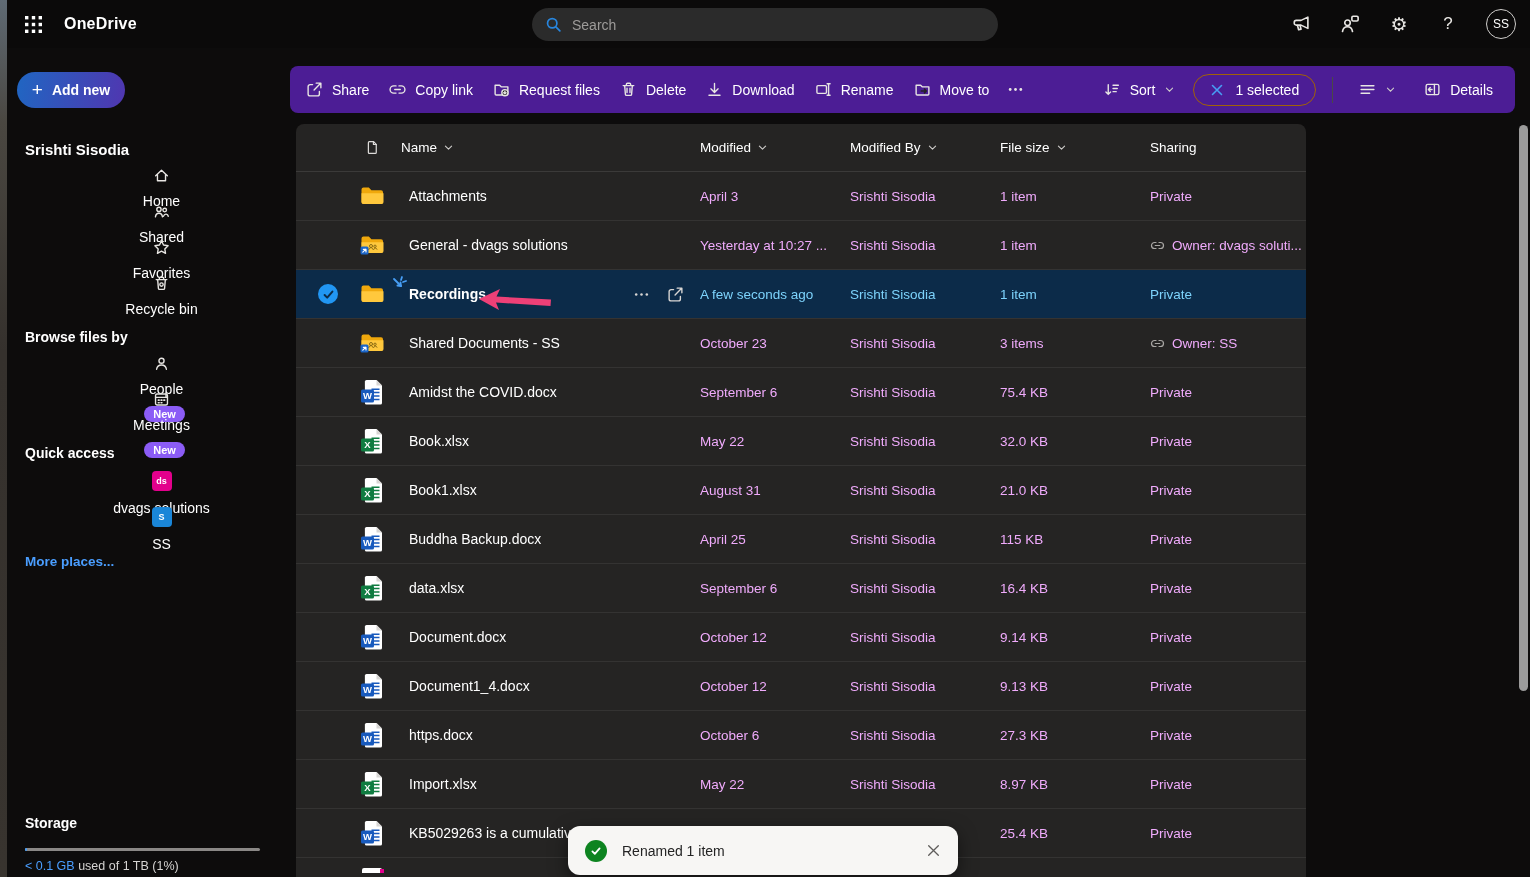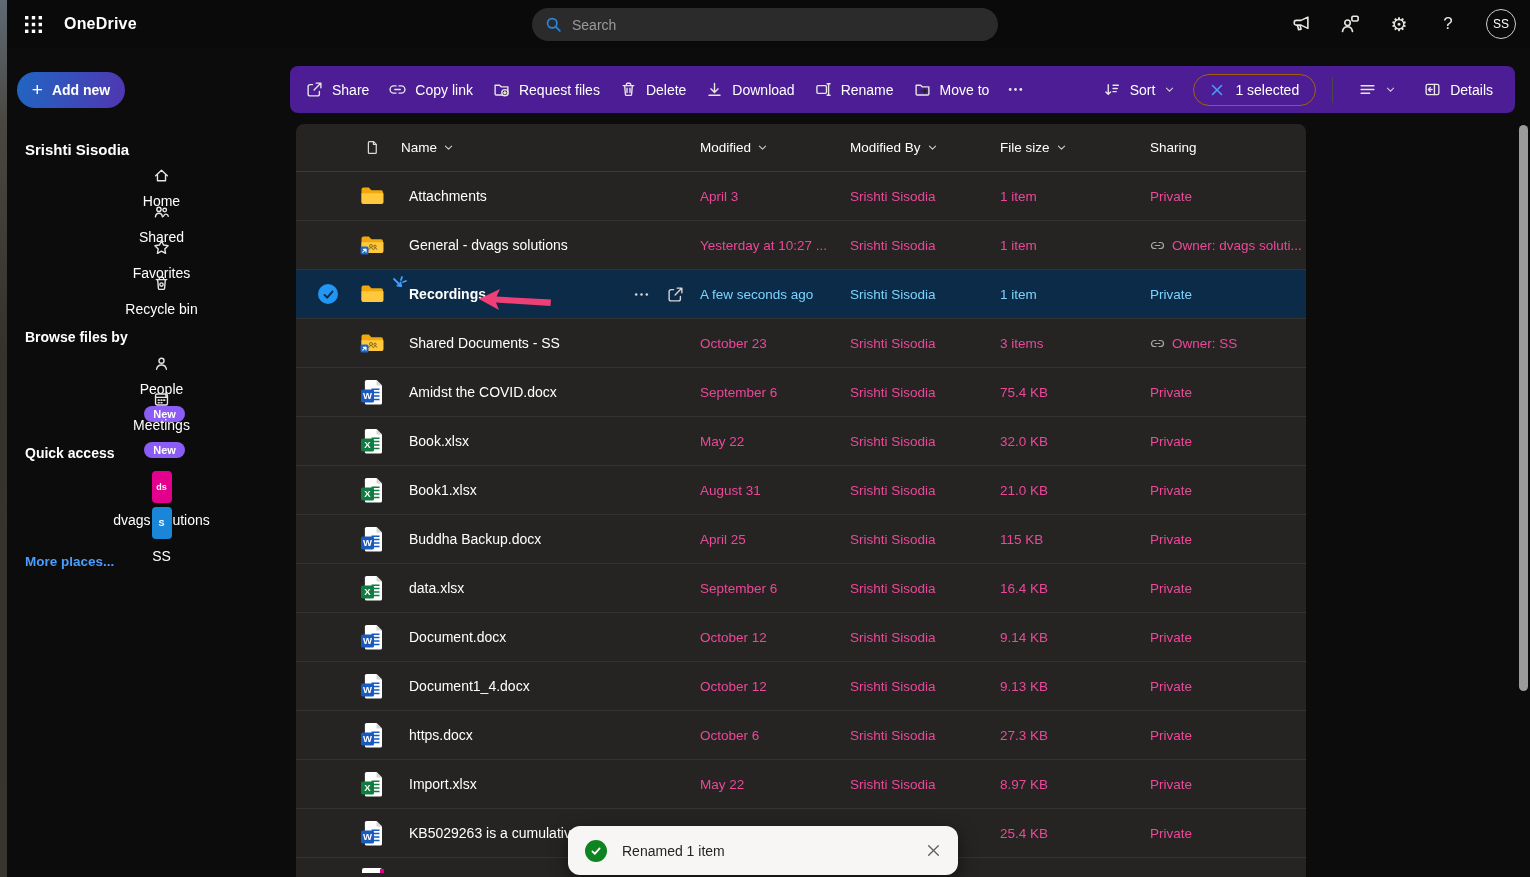--- a/index.html
+++ b/index.html
@@ -39,21 +39,21 @@
   .username { margin:33px 0 9px 18px; font-size:15px; font-weight:bold;}
   .navitem { height:36px; display:flex; align-items:center; padding-left:26px; gap:9px; position:relative;
     cursor:pointer; color:#fff;flex-direction:column;}
   .navitem .nico { width:17px; height:17px; color:#e8e6e3; flex:0 0 auto;}
   .navitem.sel .nico { color:#479ef5; }
   .navitem.sel .nlabel { font-weight:bold; }
   .selbar { position:absolute; left:9px; top:8px; width:3px; height:20px; border-radius:2px; background:#479ef5;}
   .badge { margin-left:6px; background:#8b5cf6; color:#fff; font-size:11px; font-weight:bold;
     border-radius:10px; padding:2.5px 9px; line-height:1;}
   .sechead { font-size:14px; font-weight:bold; margin:18px 0 9px 18px; height:17px;}
-  .qtile { width:20px; height:32px; border-radius:4px; display:flex; align-items:center; justify-content:center;
+  .qtile { width:20px; height:20px; border-radius:4px; display:flex; align-items:center; justify-content:center;
     color:#fff; font-size:9px; font-weight:bold; flex:0 0 auto;}
   .moreplaces { display:block; margin:11px 0 0 18px; color:#4a9eff; font-size:13.5px; font-weight:bold;
     text-decoration:none; cursor:pointer;}
   .storage { position:absolute; left:18px; bottom:0; width:240px;}
   .storage h3 { font-size:14px; font-weight:bold; margin-bottom:17px;}
   .sbar { width:235px; height:3px; background:#8a8886; border-radius:2px; position:relative; margin-bottom:8px;}
   .sfill { position:absolute; left:0; top:0; bottom:0; background:#479ef5; border-radius:2px;}
   .stext { font-size:12.5px; color:#d6d4d2; padding-bottom:4px;}
   .stext .hl { color:#4a9eff; }
 
@@ -75,21 +75,21 @@
   .grid { display:grid; grid-template-columns:56px 40px 300px 150px 150px 150px 170px 1fr; align-items:center;}
   .thead { height:48px; border-bottom:1px solid #3b3a39; color:#fff; font-size:13.5px;}
   .thcell { display:flex; align-items:center; gap:6px; padding-left:8px; cursor:pointer;}
   .thead .hico { width:15px; height:17px; color:#dddbd9; justify-self:center;}
   .frow { height:49px; border-bottom:1px solid #343332; position:relative; font-size:13.5px;}
   .frow.selected { background:#0c2b49; }
   .c { padding-left:8px; overflow:hidden; white-space:nowrap; }
   .c.icon { padding-left:0; display:flex; justify-content:center;}
   .fname { color:#fff; font-size:14px; padding-left:9px; cursor:pointer;}
   .frow.selected .fname { font-weight:bold; }
-  .muted { color:#ec4899; }
+  .muted { color:#f0abfc; }
   .frow.selected .muted { color:#7dd3fc; }
   .chk { width:20px; height:20px; border-radius:50%; background:#2196f3; display:flex; align-items:center;
     justify-content:center; margin-left:22px; cursor:pointer;}
   .ract { position:absolute; left:337px; top:0; height:49px; display:flex; align-items:center; gap:17px;
     color:#d8d6d4;}
   .ract span { cursor:pointer; display:flex; }
   .shrcell { display:flex; align-items:center; gap:7px; padding-left:8px; overflow:hidden; white-space:nowrap;}
   .lnkico { width:15px; height:15px; color:#a8a6a3; flex:0 0 auto;}
   .frow.partial { height:19px; border-bottom:none; }
   .partial-ic { width:20px; height:10px; background:#fff; border-radius:2px 2px 0 0; position:relative; top:5px;}
@@ -235,20 +235,27 @@
   <div class="navitem">
     <span class="qtile" style="background:#e3008c">ds</span>
     <span class="nlabel">dvags solutions</span>
   </div>
   <div class="navitem">
     <span class="qtile" style="background:#1a86d8">S</span>
     <span class="nlabel">SS</span>
   </div>
     </nav>
   <a class="moreplaces">More places...</a>
+  <div class="storage">
+    <h3>Storage</h3>
+    <div class="sbar">
+        <div class="sfill" style="width: 1%;"></div>
+      </div>
+    <div class="stext"><span class="hl">&lt; 0.1 GB</span><span> used of 1 TB (1%)</span></div>
+  </div>
 </aside>
 
 <div class="cmdbar">
   <div style="display:flex;align-items:center;">
   <button class="cact">
     <span class="cico">
           <svg width="17" height="17" viewBox="0 0 16 16" fill="none" stroke="currentColor" stroke-width="1.3" stroke-linecap="round" stroke-linejoin="round">
             <path d="M6.2 3.4H3.8A1.8 1.8 0 002 5.2v7A1.8 1.8 0 003.8 14h7a1.8 1.8 0 001.8-1.8V9.8"></path>
             <path d="M9.6 2h4.4v4.4M13.8 2.2L7.6 8.4"></path>
           </svg>

